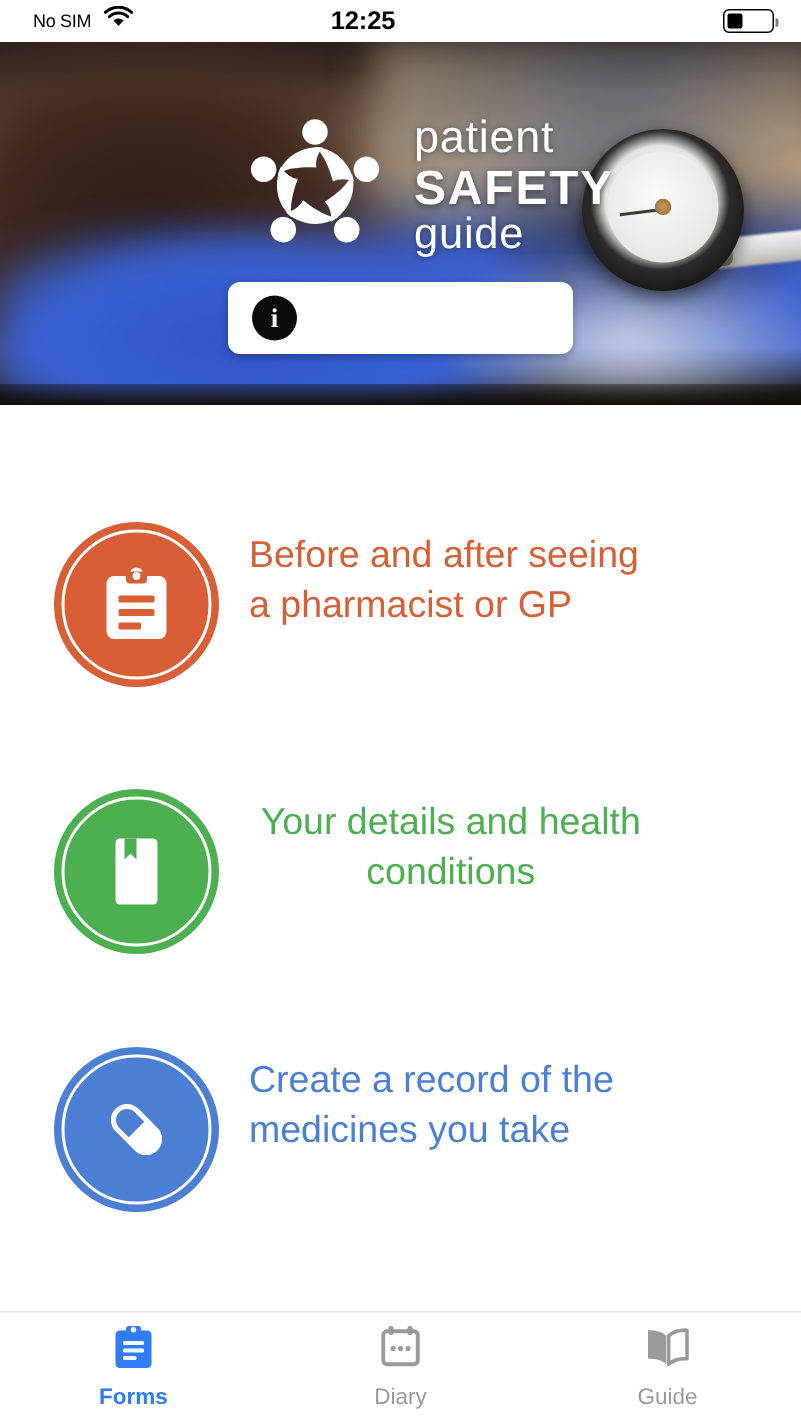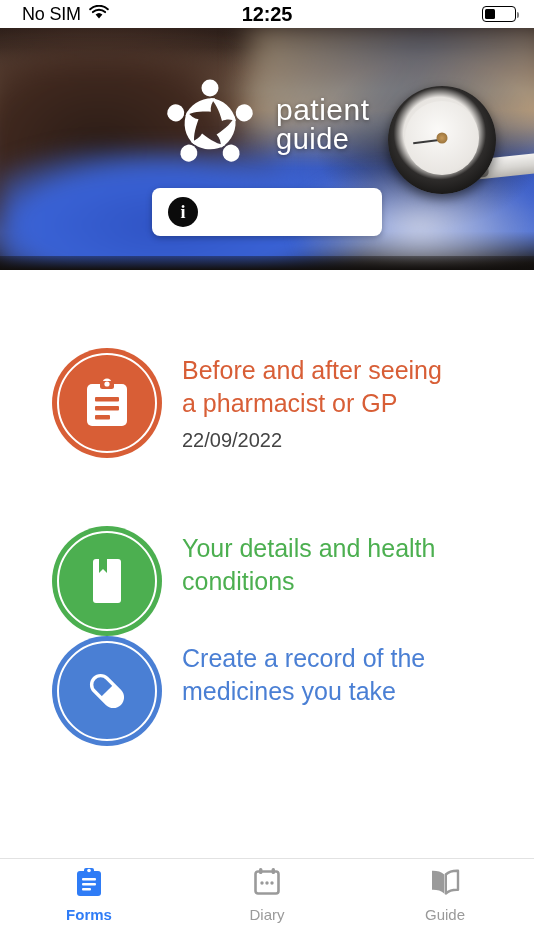--- a/index.html
+++ b/index.html
@@ -10,23 +10,23 @@
     overflow: hidden;
   }
   #app { position: relative; width: 534px; height: 950px; background: #fff; }
 
   
   .statusbar {
     position: absolute; top: 0; left: 0; width: 534px; height: 28px;
     display: flex; align-items: center; background: #ffffff; color: #000;
   }
   .sb-left { position: absolute; left: 22px; display: flex; align-items: center; gap: 8px; }
-  .sb-carrier { font-size: 18px; font-weight: 500; letter-spacing: -0.2px; }
-  .sb-center { position: absolute; left: 0; width: 534px; text-align: center;
-               font-size: 20px; font-weight: 700; letter-spacing: -0.1px; }
+  .sb-carrier { font-size: 12px; font-weight: 500; letter-spacing: -0.2px; }
+  .sb-center { position: absolute; left: 0; width: 484px; text-align: center;
+               font-size: 17px; font-weight: 700; letter-spacing: -0.1px; }
   .sb-right { position: absolute; right: 18px; display: flex; align-items: center; }
   .battery { position: relative; width: 34px; height: 16px; border: 1.6px solid #000;
              border-radius: 4px; }
   .battery-fill { position: absolute; top: 1.6px; left: 1.6px; bottom: 1.6px;
                   width: 10px; background: #000; border-radius: 1.5px; }
   .battery-cap { position: absolute; right: -4px; top: 5px; width: 2.5px; height: 6px;
                  background: #000; border-radius: 0 2px 2px 0; opacity: .5; }
 
   
   .hero {
@@ -118,28 +118,28 @@
     box-shadow: 0 2px 6px rgba(0,0,0,0.28); cursor: pointer;
   }
   .about-icon {
     width: 30px; height: 30px; border-radius: 50%; background: #0b0b0b;
     color: #fff; display: flex; align-items: center; justify-content: center;
     font-size: 18px; font-weight: 700; font-family: "Liberation Serif", serif;
   }
   .about-label { font-size: 19px; color: #111; }
 
   
-  .cards { position: absolute; top: 270px; left: 16px; width: 435px; }
+  .cards { position: absolute; top: 270px; left: 0; width: 435px; }
   .card {
     display: flex; align-items: flex-start; cursor: pointer;
     padding-left: 36px;
   }
   .card-1 { margin-top: 78px; }
-  .card-2 { margin-top: 68px; }
-  .card-3 { }
+  .card-2 { margin-top: 68px; text-align: center; }
+  .card-3 { margin-top: 62px; }
   .badge {
     position: relative; flex: 0 0 auto; width: 110px; height: 110px; border-radius: 50%;
     display: flex; align-items: center; justify-content: center;
   }
   .badge::after {
     content: ""; position: absolute; inset: 5px; border-radius: 50%;
     border: 2px solid #fff;
   }
   .badge svg { position: relative; z-index: 2; }
   .card-body { padding-left: 20px; padding-top: 6px; }
@@ -147,21 +147,21 @@
   .card-meta { display: flex; align-items: center; gap: 14px; margin-top: 8px; }
   .card-date { font-size: 20px; color: #444; }
   .resume-btn {
     background: #F4CE5E; color: #111; font-size: 21px;
     padding: 6px 14px 8px; border-radius: 5px; cursor: pointer;
     font-family: "Liberation Sans", sans-serif;
   }
 
   
   .tabbar {
-    position: absolute; left: 0; bottom: 16px; width: 534px; height: 76px;
+    position: absolute; left: 0; bottom: 0; width: 534px; height: 76px;
     background: #fff; border-top: 1px solid #e2e2e2;
     display: flex; align-items: flex-start;
   }
   .tab {
     flex: 1 1 0; display: flex; flex-direction: column; align-items: center;
     padding-top: 8px; gap: 5px; cursor: pointer;
   }
   .tab-label { font-size: 15px; }
   .tab-active .tab-label { color: #2f7CF6; font-weight: 700; }
   .tab-idle .tab-label { color: #9a9a9a; }
@@ -231,20 +231,21 @@
             </g>
             <g transform="rotate(288 50 50)">
               <circle cx="50" cy="14" r="8.5"></circle>
               <path d="M50 24 C63 25 73 34 76 47 C71 45 66 45 62 47 C59 36 55 28 50 24 Z"></path>
             </g>
           </g>
         </svg>
       </div>
       <div class="logo-text">
         <div class="logo-l1">patient</div>
+        <div class="logo-l2">SAFETY</div>
         <div class="logo-l3">guide</div>
       </div>
     </div>
 
     <div class="about-btn">
       <span class="about-icon">i</span>
     </div>
   </div>
 
   <div class="cards">
@@ -257,21 +258,20 @@
           <rect x="16" y="3" width="14" height="8" rx="2.5" fill="#D85E36"></rect>
           <circle cx="23" cy="6" r="2.6" fill="#fff"></circle>
           <rect x="11" y="19" width="24" height="4.6" rx="1" fill="#D85E36"></rect>
           <rect x="11" y="28" width="24" height="4.6" rx="1" fill="#D85E36"></rect>
           <rect x="11" y="37" width="15" height="4.6" rx="1" fill="#D85E36"></rect>
         </svg>
       </div>
       <div class="card-body">
         <div class="card-title" style="color:#D85E36">Before and after seeing a pharmacist or GP</div>
         <div class="card-meta">
-          <span class="card-date">22/09/2022</span>
         </div>
       </div>
     </div>
 
     <div class="card card-2">
       <div class="badge" style="background:#4CAF50">
         <svg width="42" height="50" viewBox="0 0 42 50">
           <rect x="7" y="3" width="28" height="44" rx="3" fill="#fff"></rect>
           <path d="M13 3 h8 v14 l-4 -4 l-4 4 Z" fill="#4CAF50"></path>
         </svg>

